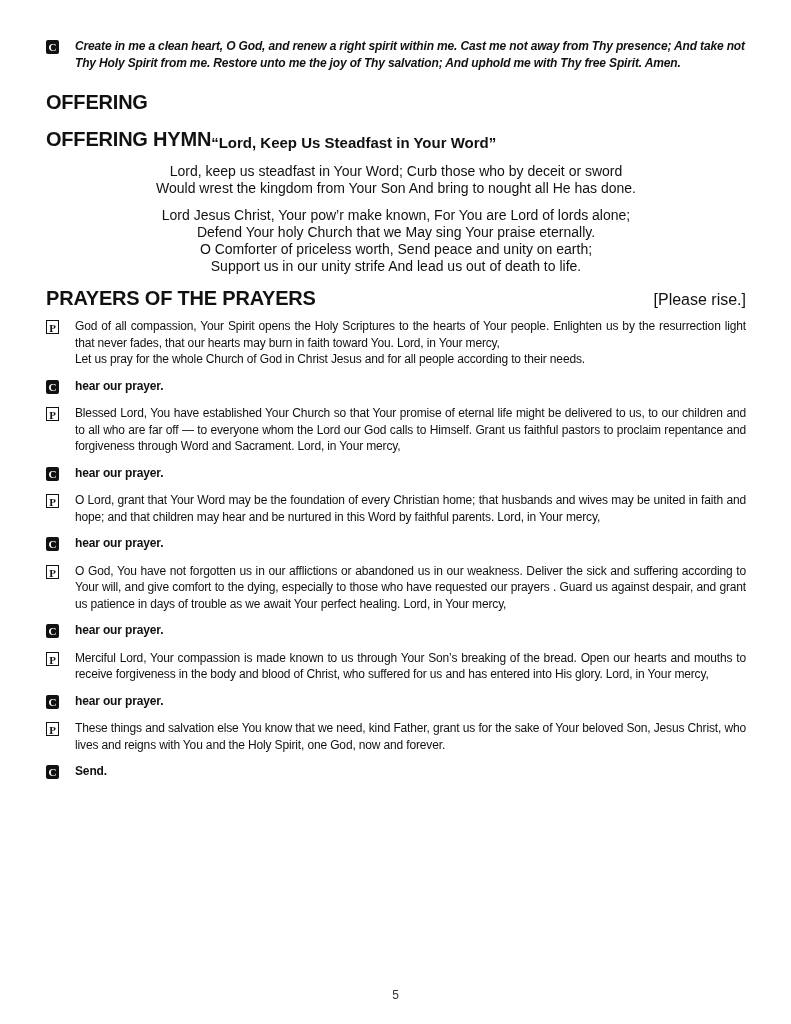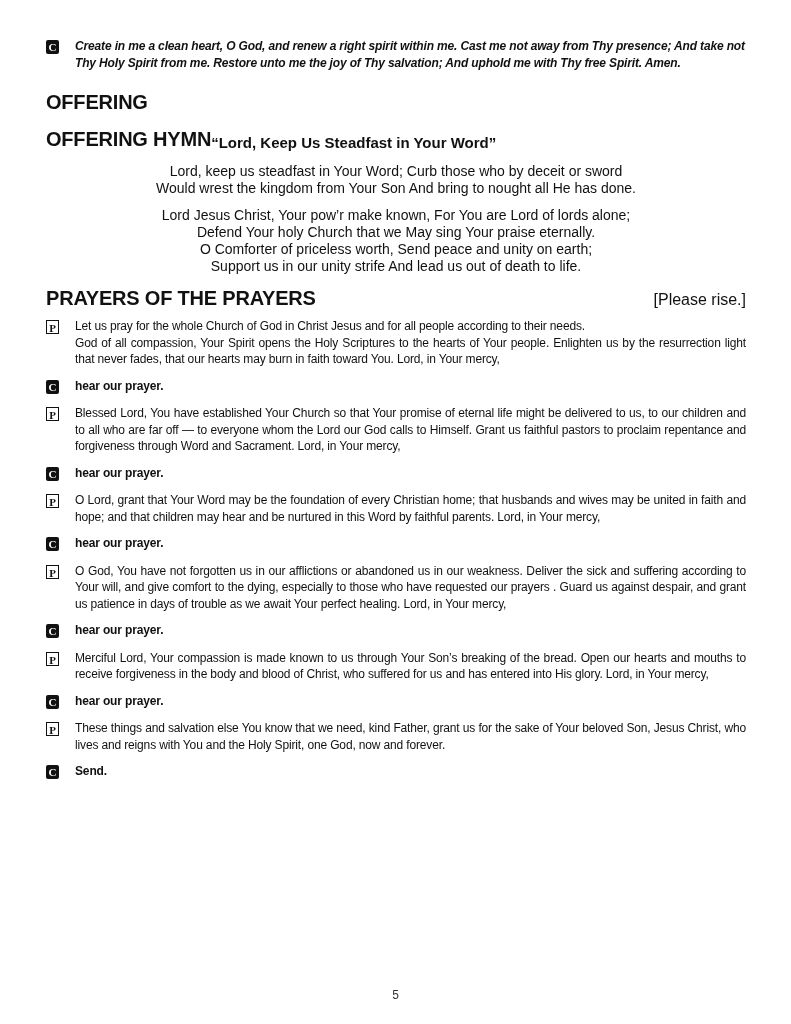--- a/index.html
+++ b/index.html
@@ -57,22 +57,22 @@
 
   <div class="heading-row" style="margin-top:13px;">
     <span class="h">PRAYERS OF THE PRAYERS</span>
     <span class="note">[Please rise.]</span>
   </div>
 
   <div style="margin-top:8px;">
     <div class="row">
       <span class="badge p">P</span>
       <div class="txt">
+        <div>God of all compassion, Your Spirit opens the Holy Scriptures to the hearts of Your people. Enlighten us by the resurrection light that never fades, that our hearts may burn in faith toward You. Lord, in Your mercy,</div>
         <div style="text-align:justify;">Let us pray for the whole Church of God in Christ Jesus and for all people according to their needs.</div>
-        <div>God of all compassion, Your Spirit opens the Holy Scriptures to the hearts of Your people. Enlighten us by the resurrection light that never fades, that our hearts may burn in faith toward You. Lord, in Your mercy,</div>
       </div>
     </div>
 
     <div class="row" style="margin-top:10px;">
       <span class="badge c">C</span>
       <span class="txt resp">hear our prayer.</span>
     </div>
 
     <div class="row" style="margin-top:11px;">
       <span class="badge p">P</span>

